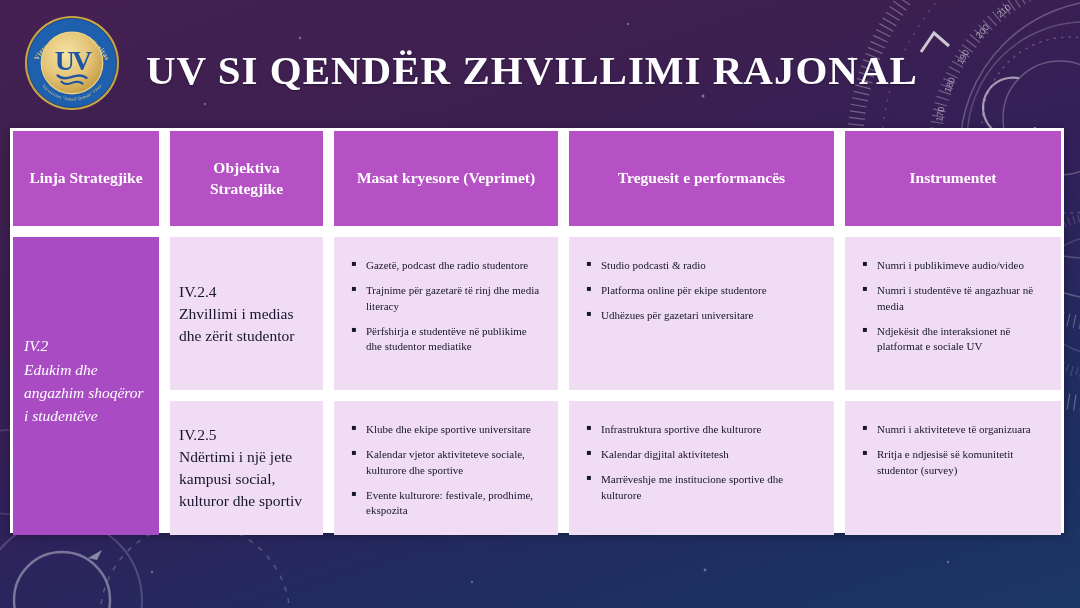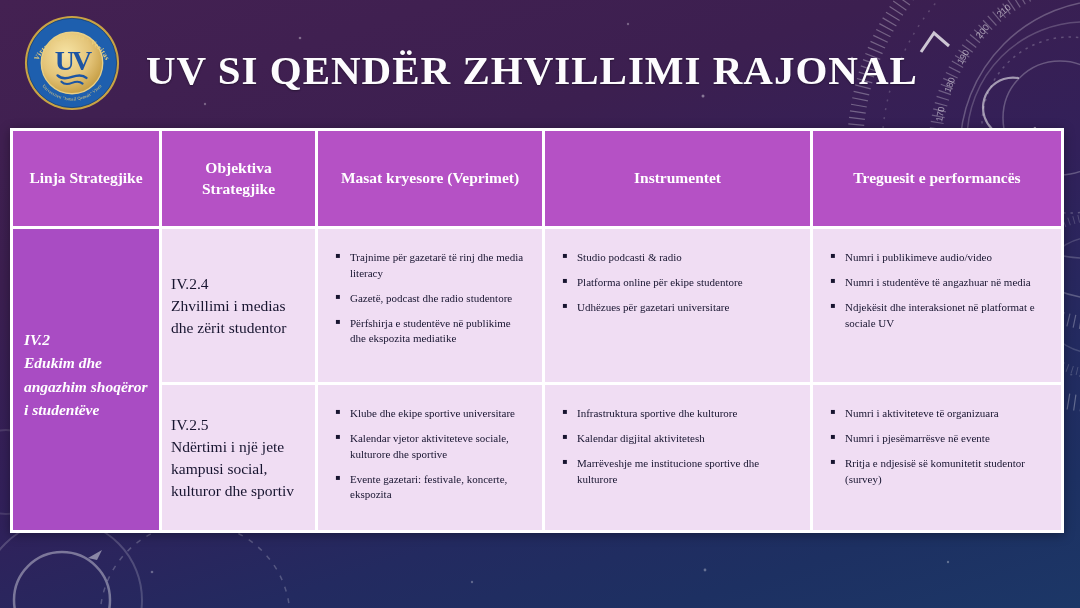--- a/index.html
+++ b/index.html
@@ -20,35 +20,35 @@
     position: absolute; left: 146px; top: 46px; z-index: 2;
     color: #fdfcfe; font-size: 41px; font-weight: bold; letter-spacing: 1px;
     text-shadow: 0 1px 2px rgba(0,0,0,0.35);
     white-space: nowrap;
   }
   .tbl {
     position: absolute; left: 10px; top: 128px; width: 1054px; height: 405px; z-index: 1;
     display: grid;
     grid-template-columns: 146px 153px 224px 265px 1fr;
     grid-template-rows: 95px 153px 1fr;
-    gap: 3px;
+    gap: 11px;
     background: #ffffff;
     border: 3px solid #ffffff;
     box-shadow: 0 2px 10px rgba(0,0,0,0.35);
   }
   .th {
     background: #b551c5;
     color: #ffffff; font-weight: bold; font-size: 15.5px; line-height: 1.35;
     display: flex; align-items: center; justify-content: center; text-align: center;
     padding: 4px 10px;
   }
   .span-cell {
     grid-row: 2 / 4; grid-column: 1;
     background: #a94cc3;
-    color: #ffffff; font-weight: bold; font-style: italic;
+    color: #ffffff; font-weight: normal; font-style: italic;
     font-size: 15.5px; line-height: 1.5;
     display: flex; flex-direction: column; justify-content: center;
     padding: 6px 8px 16px 11px;
   }
   .cell { background: #f0ddf3; color: #17142f; }
   .obj-cell {
     display: flex; flex-direction: column; justify-content: center;
     font-size: 15.5px; line-height: 1.42;
     padding: 6px 16px 6px 9px;
   }
@@ -141,37 +141,37 @@
   <path d="M -15 13 q 5 5 15 1.5 q 10 -3.5 15 1" fill="none" stroke="#1d55a3" stroke-width="2.6" stroke-linecap="round"></path>
   <path d="M -11 19.5 q 4 4 11 1.2 q 7 -2.8 11 0.8" fill="none" stroke="#1d55a3" stroke-width="2.2" stroke-linecap="round"></path>
 </svg>
 
 <h1 class="page-title">UV SI QENDËR ZHVILLIMI RAJONAL</h1>
 
 <div class="tbl">
   <div class="th">Linja Strategjike</div>
   <div class="th">Objektiva Strategjike</div>
   <div class="th">Masat kryesore (Veprimet)</div>
+  <div class="th">Treguesit e performancës</div>
   <div class="th">Instrumentet</div>
-  <div class="th">Treguesit e performancës</div>
 
   <div class="span-cell">
     <div>IV.2</div>
     <div>Edukim dhe angazhim shoqëror i studentëve</div>
   </div>
 
   <div class="cell obj-cell">
     <div>IV.2.4</div>
     <div>Zhvillimi i medias dhe zërit studentor</div>
   </div>
   <div class="cell list-cell">
     <ul>
+        <li>Gazetë, podcast dhe radio studentore</li>
         <li>Trajnime për gazetarë të rinj dhe media literacy</li>
-        <li>Gazetë, podcast dhe radio studentore</li>
-        <li>Përfshirja e studentëve në publikime dhe ekspozita mediatike</li>
+        <li>Përfshirja e studentëve në publikime dhe studentor mediatike</li>
       </ul>
   </div>
   <div class="cell list-cell">
     <ul>
         <li>Studio podcasti &amp; radio</li>
         <li>Platforma online për ekipe studentore</li>
         <li>Udhëzues për gazetari universitare</li>
       </ul>
   </div>
   <div class="cell list-cell">
@@ -183,30 +183,29 @@
   </div>
 
   <div class="cell obj-cell">
     <div>IV.2.5</div>
     <div>Ndërtimi i një jete kampusi social, kulturor dhe sportiv</div>
   </div>
   <div class="cell list-cell">
     <ul>
         <li>Klube dhe ekipe sportive universitare</li>
         <li>Kalendar vjetor aktiviteteve sociale, kulturore dhe sportive</li>
-        <li>Evente gazetari: festivale, koncerte, ekspozita</li>
+        <li>Evente kulturore: festivale, prodhime, ekspozita</li>
       </ul>
   </div>
   <div class="cell list-cell">
     <ul>
         <li>Infrastruktura sportive dhe kulturore</li>
         <li>Kalendar digjital aktivitetesh</li>
         <li>Marrëveshje me institucione sportive dhe kulturore</li>
       </ul>
   </div>
   <div class="cell list-cell">
     <ul>
         <li>Numri i aktiviteteve të organizuara</li>
-        <li>Numri i pjesëmarrësve në evente</li>
         <li>Rritja e ndjesisë së komunitetit studentor (survey)</li>
       </ul>
   </div>
 </div>
 
 </body></html>

